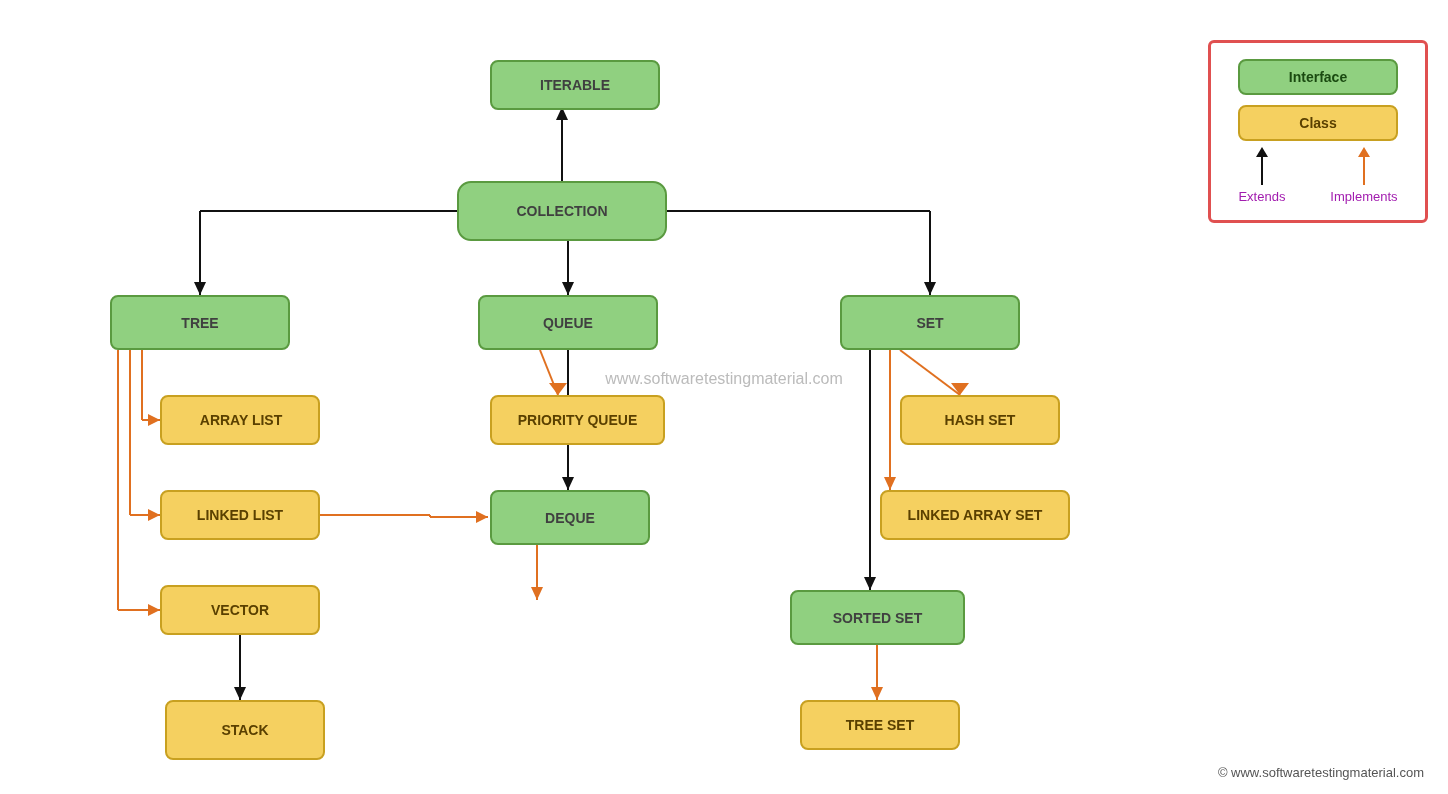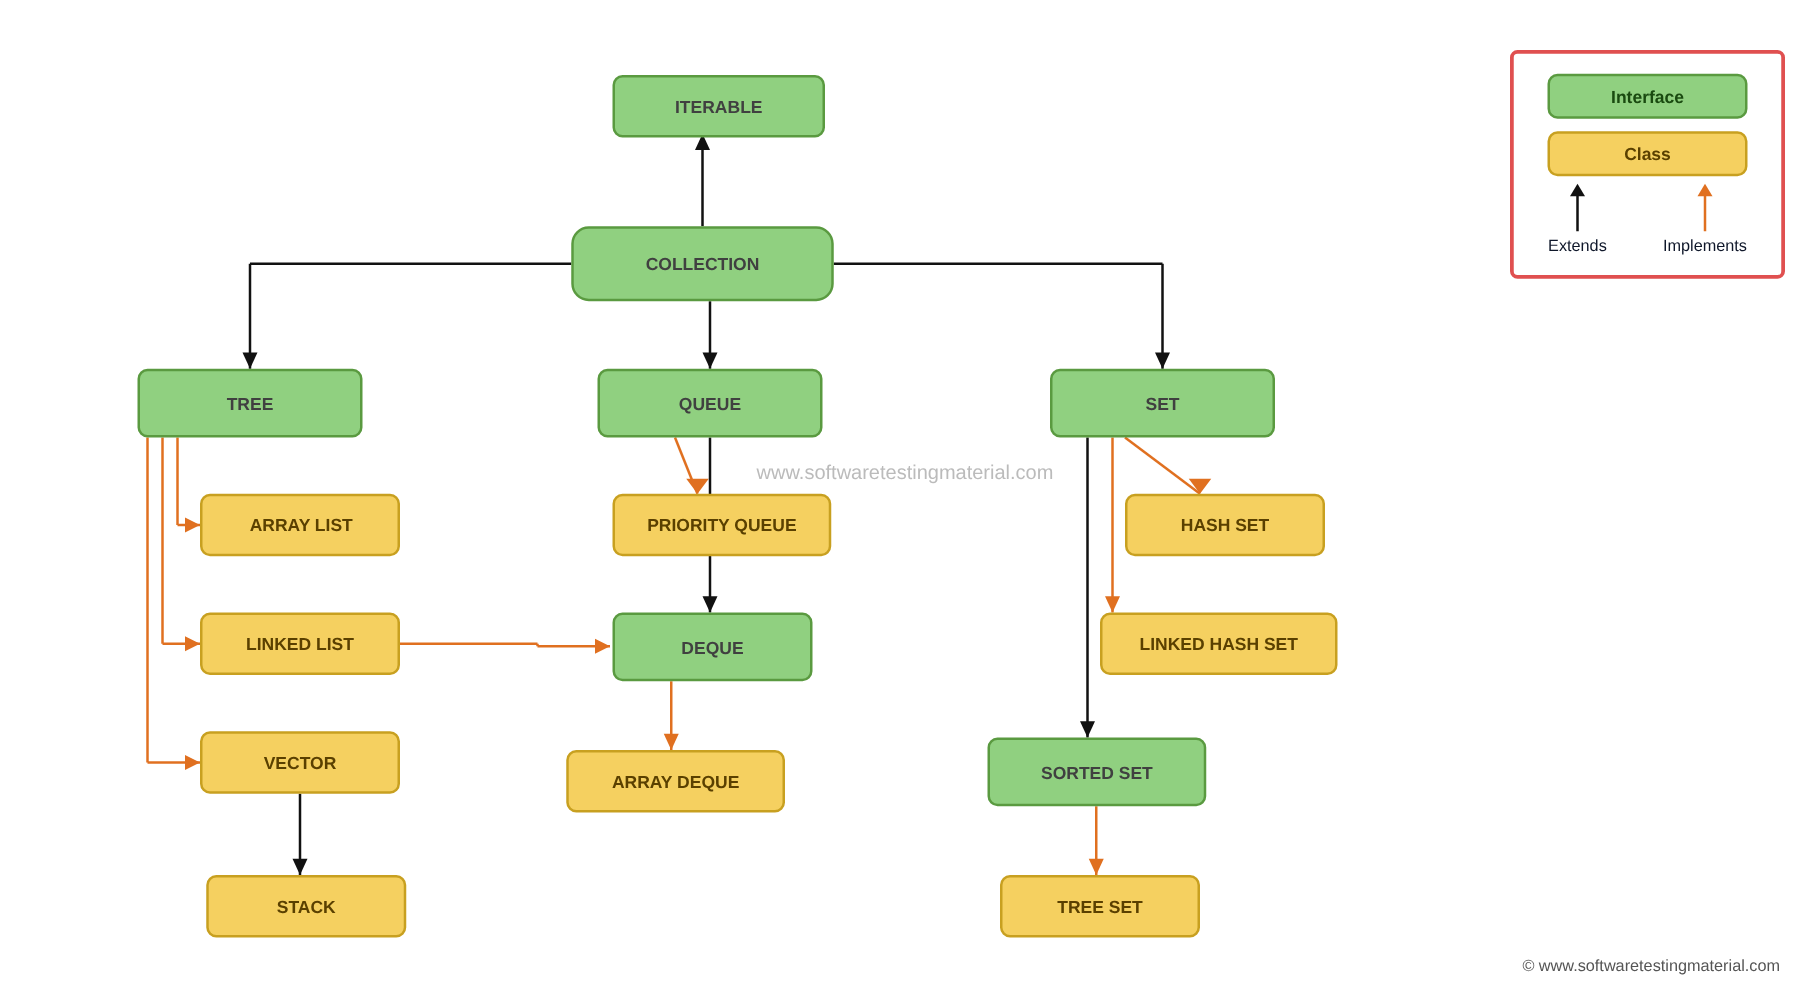--- a/index.html
+++ b/index.html
@@ -77,21 +77,21 @@
       display: flex;
       justify-content: space-around;
       margin-top: 14px;
       align-items: flex-end;
     }
     .legend-arrow-item {
       display: flex;
       flex-direction: column;
       align-items: center;
       font-size: 13px;
-      color: #0f172a;
+      color: #a21caf;
     }
     .arrow-black {
       width: 2px;
       height: 30px;
       background: #111;
       position: relative;
       margin-bottom: 4px;
     }
     .arrow-black::before {
       content: '';
@@ -217,31 +217,30 @@
   <div class="node interface-node" style="left:478px; top:295px; width:180px; height:55px;">QUEUE</div>
 
   <div class="node interface-node" style="left:840px; top:295px; width:180px; height:55px;">SET</div>
 
   <div class="node class-node" style="left:160px; top:395px; width:160px; height:50px;padding-left:16px;">ARRAY LIST</div>
 
   <div class="node class-node" style="left:160px; top:490px; width:160px; height:50px;">LINKED LIST</div>
 
   <div class="node class-node" style="left:160px; top:585px; width:160px; height:50px;">VECTOR</div>
 
-  <div class="node class-node" style="left:165px; top:700px; width:160px; height:50px;">STACK</div>
+  <div class="node class-node" style="left:165px; top:700px; width:160px; height:60px;">STACK</div>
 
   <div class="node class-node" style="left:490px; top:395px; width:175px; height:50px;">PRIORITY QUEUE</div>
 
   <div class="node interface-node" style="left:490px; top:490px; width:160px; height:55px;">DEQUE</div>
 
-  <div class="node class-node" style="left:453px; top:600px; width:175px; height:50px;">ARRAY DEQUE</div>
 
   <div class="node class-node" style="left:900px; top:395px; width:160px; height:50px;">HASH SET</div>
 
-  <div class="node class-node" style="left:880px; top:490px; width:190px; height:50px;">LINKED HASH SET</div>
+  <div class="node class-node" style="left:880px; top:490px; width:190px; height:50px;">LINKED ARRAY SET</div>
 
   <div class="node interface-node" style="left:790px; top:590px; width:175px; height:55px;">SORTED SET</div>
 
   <div class="node class-node" style="left:800px; top:700px; width:160px; height:50px;">TREE SET</div>
 
   <div class="watermark">www.softwaretestingmaterial.com</div>
 
   <div class="copyright">© www.softwaretestingmaterial.com</div>
 
   <div class="legend">

